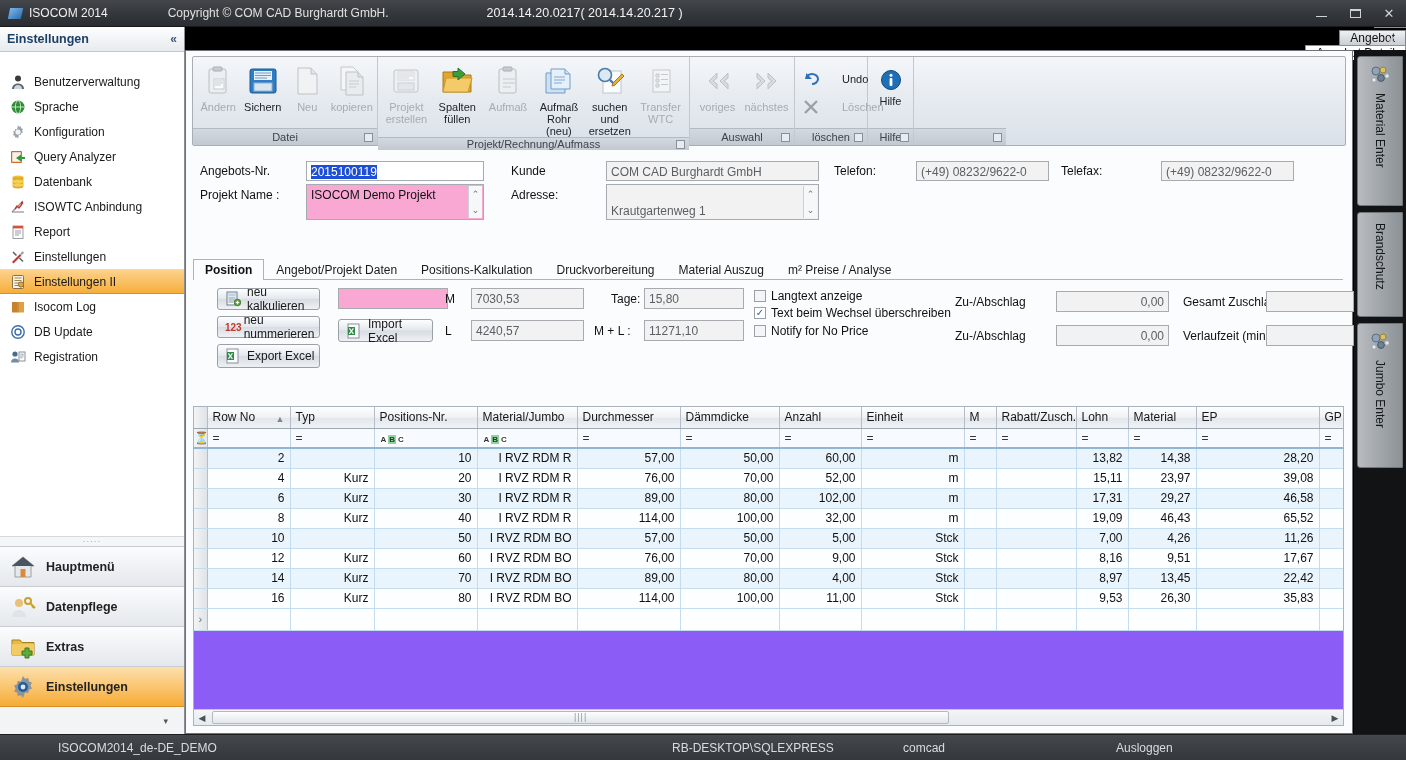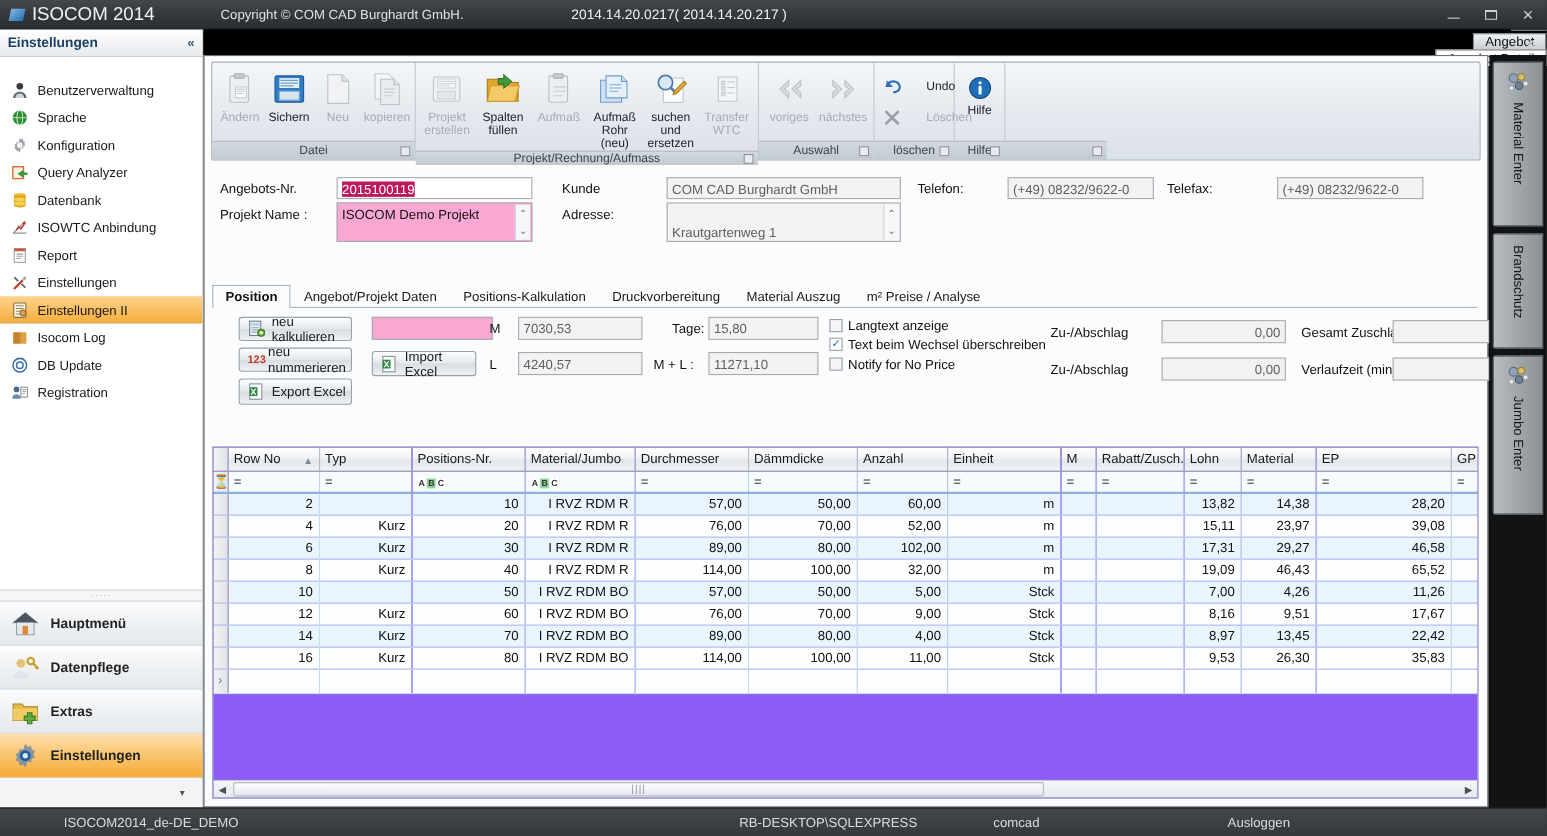--- a/index.html
+++ b/index.html
@@ -15,21 +15,21 @@
   
   .titlebar {
     position: absolute; top: 0; left: 0; width: 1406px; height: 27px;
     background: linear-gradient(to bottom, #44474b 0%, #34383c 50%, #2a2d31 100%);
     border-bottom: 1px solid #17191b;
     color: #e8e8e8;
     display: flex; align-items: center;
   }
   .tb-logo { width: 13px; height: 11px; margin-left: 9px; margin-right: 7px;
     background: linear-gradient(135deg,#7fb5e8,#2a6fad); transform: skewX(-12deg); }
-  .tb-title { font-size: 17px; color: #f0f0f0; text-align: right; }
+  .tb-title { font-size: 12px; color: #f0f0f0; text-align: right; }
   .tb-copy { margin-left: 60px; font-size: 12px; color: #e0e0e0; }
   .tb-ver { margin-left: 98px; font-size: 12.5px; color: #f2f2f2; }
   .tb-btns { margin-left: auto; display: flex; align-items: center; height: 27px; }
   .tb-btn { width: 34px; height: 27px; display: flex; align-items: center; justify-content: center;
     color: #cfd2d5; font-size: 13px; }
   .tb-min { width: 11px; height: 1px; background: #cfd2d5; margin-top: 7px; }
   .tb-max { width: 11px; height: 9px; border: 1px solid #cfd2d5; border-top-width: 2px; }
 
   
   .sidebar {
@@ -117,21 +117,21 @@
 
   
   .form { position: relative; margin: 7px 0 0 0; height: 70px; }
   .fl { position: absolute; font-size: 12px; color: #111; }
   .fi {
     position: absolute; border: 1px solid #a7abb0; background: #f9a8d4;
     font-size: 12px; color: #111; padding: 2px 4px; line-height: 16px;
   }
   .fi.ro { background: #f2f2f2; color: #5b5f63; }
   .fi.sel { background:#fff; }
-  .fi.sel .selval { background: #be185d; color: #fff; }
+  .fi.sel .selval { background: #1d4ed8; color: #fff; }
   .fi.area { overflow: hidden; }
   .spin { position:absolute; right:1px; top:1px; width:14px; height:calc(100% - 2px);
     background:#f6f7f8; border-left:1px solid #ccd0d4; display:flex; flex-direction:column;
     align-items:center; justify-content:space-around; color:#6b7075; font-size:9px;}
 
   
   .tabstrip { position: absolute; left: 7px; top: 208px; width: 1150px; height: 21px;
     border-bottom: 1px solid #aeb3b8; display: flex; align-items: flex-end; }
   .tab { height: 20px; padding: 0 11px; font-size: 12px; color: #1a1a1a;
     display: flex; align-items: center; border: 1px solid transparent; border-bottom: none; }

